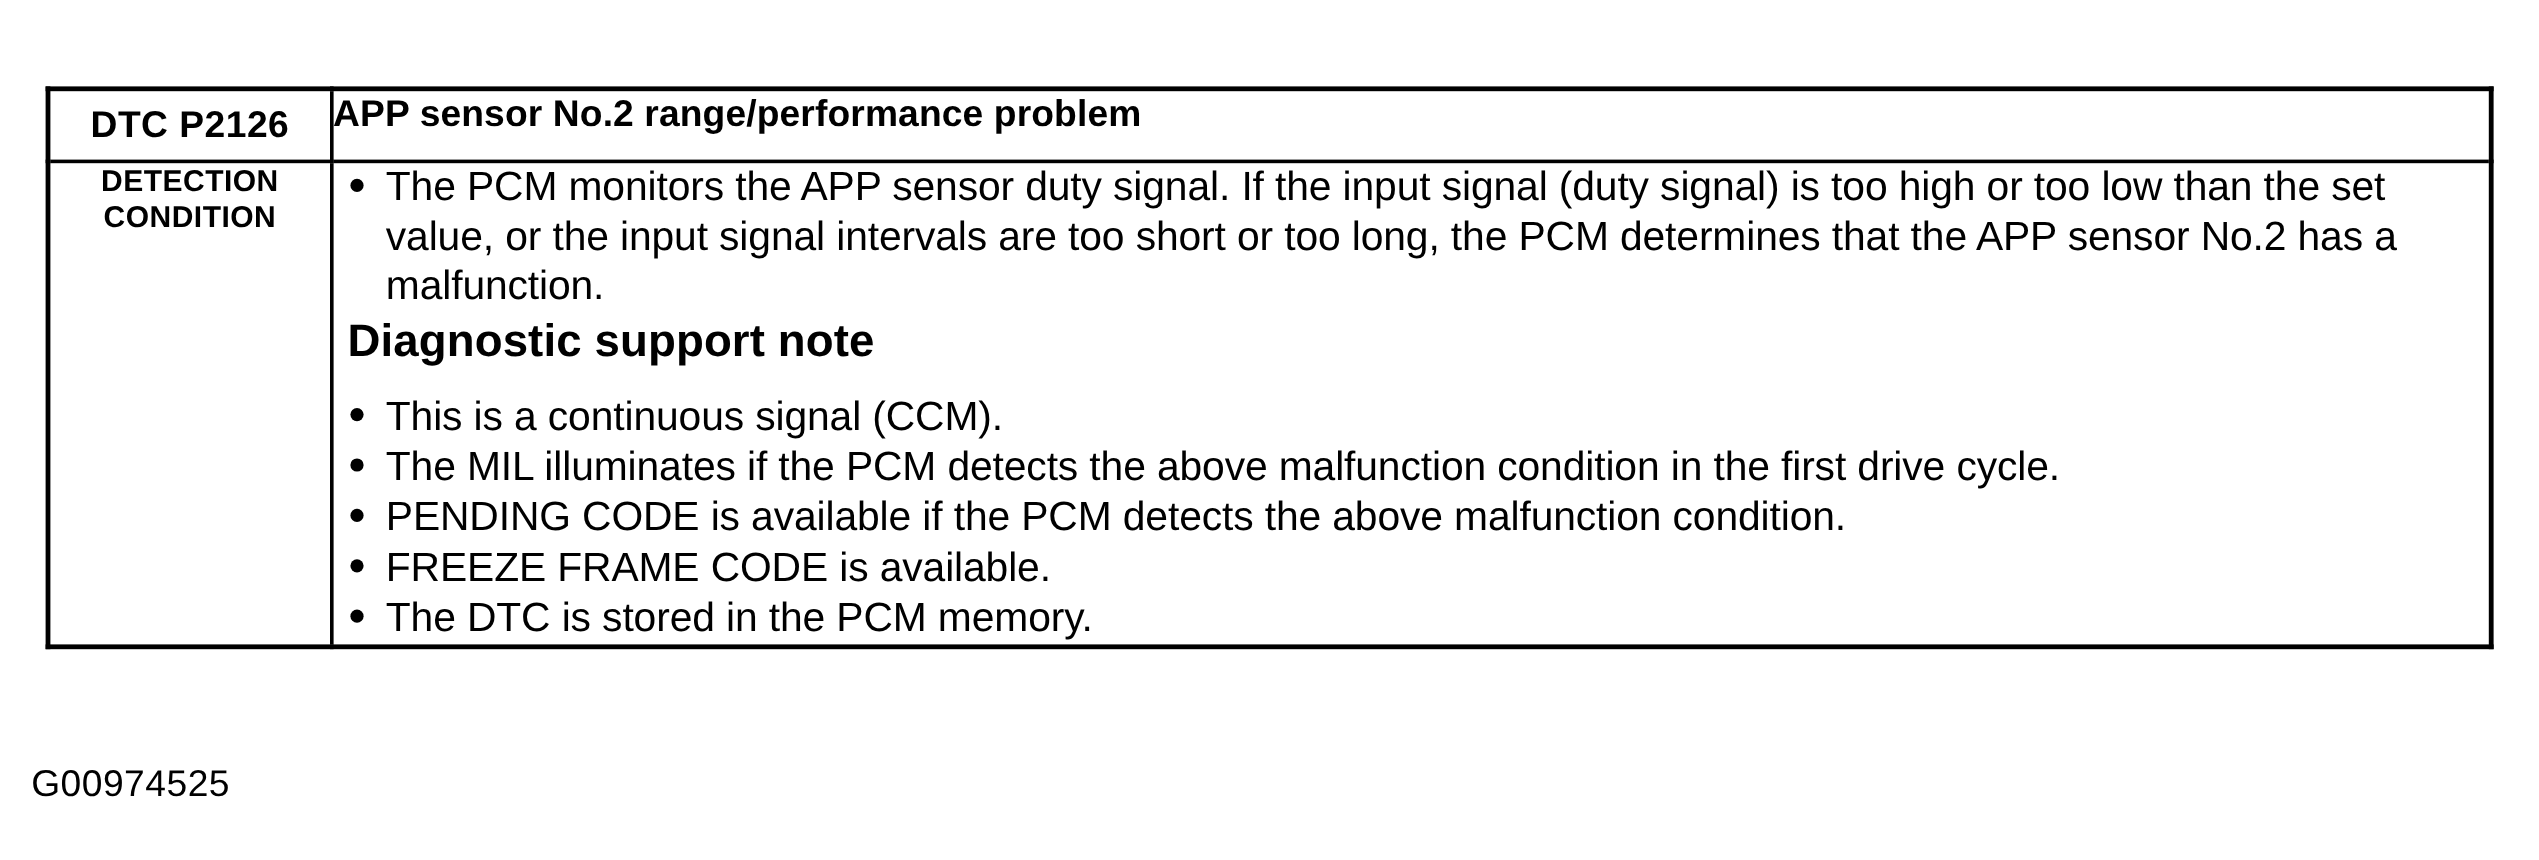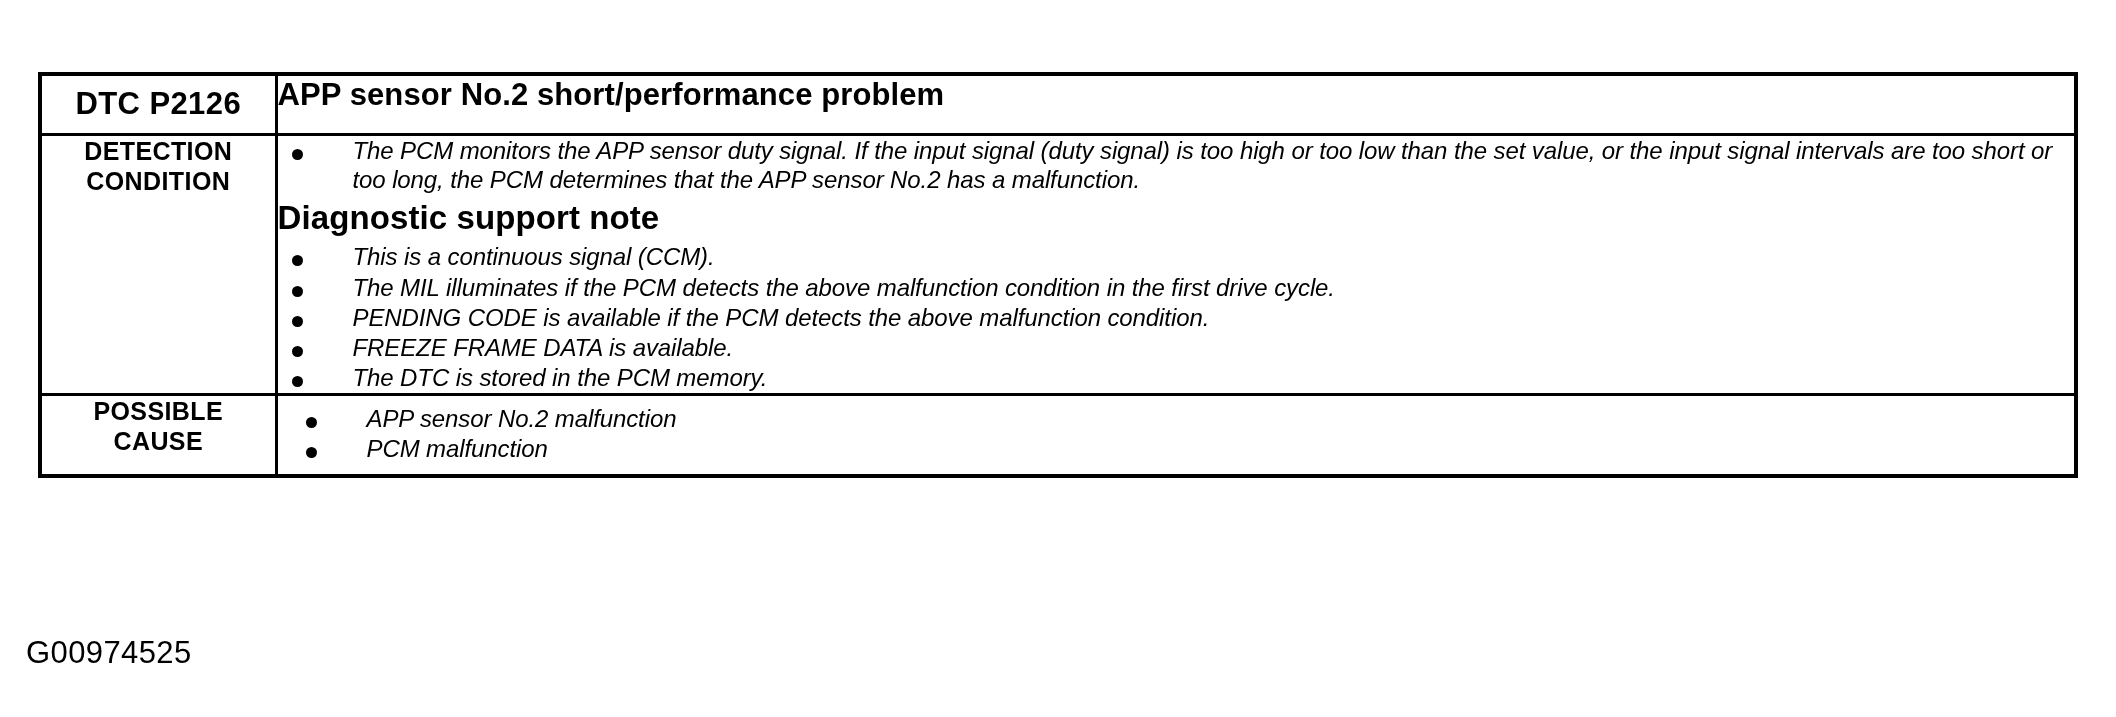--- a/index.html
+++ b/index.html
@@ -79,43 +79,43 @@
   }
 
   
   ul.bullets {
     list-style: none;
     margin: 0;
     padding: 0;
   }
   ul.bullets > li {
     position: relative;
-    padding-left: 75px;
+    padding-left: 44px;
     margin: 0 0 1px 0;
-    font-size: 24px;
+    font-size: 34px;
     line-height: 1.21;
     letter-spacing: -0.1px;
-    font-style: italic;
   }
   ul.bullets > li .dot {
     position: absolute;
     left: 14px;
     top: 13px;
     width: 11px;
     height: 11px;
     background: #000;
     border-radius: 50%;
   }
 
   .sub-heading {
     font-weight: bold;
-    font-size: 33px;
+    font-size: 38px;
     line-height: 1.2;
-    margin: 4px 0 5px 0;
+    margin: 4px 0 18px 0;
     letter-spacing: 0.1px;
+    padding-left: 12px;
   }
 
   .para-block {
     max-width: 1740px;
   }
 
   
   .caption {
     position: absolute;
     left: 26px;
@@ -130,21 +130,21 @@
 <div class="page">
 
   <table class="dtc-table">
     <colgroup>
       <col class="col-label">
       <col>
     </colgroup>
     <tbody>
       <tr>
         <td class="label-cell code">DTC P2126</td>
-        <td class="header-value">APP sensor No.2 short/performance problem</td>
+        <td class="header-value">APP sensor No.2 range/performance problem</td>
       </tr>
 
       <tr>
         <td class="label-cell">DETECTION
 CONDITION</td>
         <td class="content-cell">
           <ul class="bullets">
             <li>
               <span class="dot"></span>
               <span class="para-block">The PCM monitors the APP sensor duty signal. If the input signal (duty signal) is too high or too low than the set value, or the input signal intervals are too short or too long, the PCM determines that the APP sensor No.2 has a malfunction.</span>
@@ -161,44 +161,28 @@
             <li>
               <span class="dot"></span>
               <span>The MIL illuminates if the PCM detects the above malfunction condition in the first drive cycle.</span>
             </li>
             <li>
               <span class="dot"></span>
               <span>PENDING CODE is available if the PCM detects the above malfunction condition.</span>
             </li>
             <li>
               <span class="dot"></span>
-              <span>FREEZE FRAME DATA is available.</span>
+              <span>FREEZE FRAME CODE is available.</span>
             </li>
             <li>
               <span class="dot"></span>
               <span>The DTC is stored in the PCM memory.</span>
             </li>
           </ul>
         </td>
       </tr>
 
-      <tr>
-        <td class="label-cell">POSSIBLE
-CAUSE</td>
-        <td class="content-cell cause">
-          <ul class="bullets">
-            <li>
-              <span class="dot"></span>
-              <span>APP sensor No.2 malfunction</span>
-            </li>
-            <li>
-              <span class="dot"></span>
-              <span>PCM malfunction</span>
-            </li>
-          </ul>
-        </td>
-      </tr>
     </tbody>
   </table>
 
   <div class="caption">G00974525</div>
 
 </div>
 
 </body></html>

